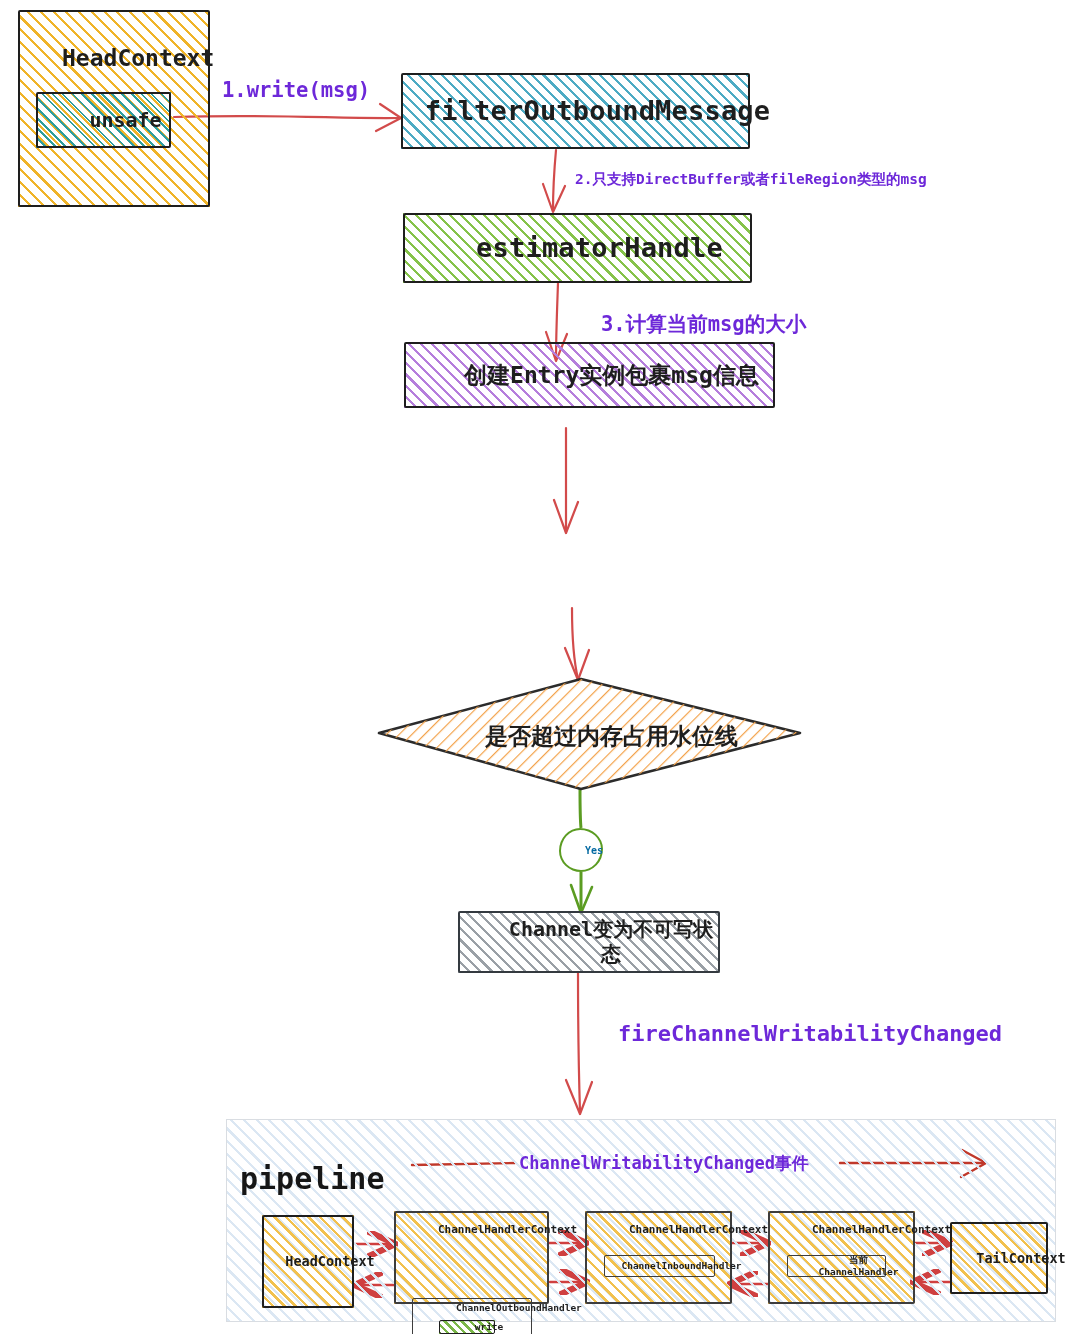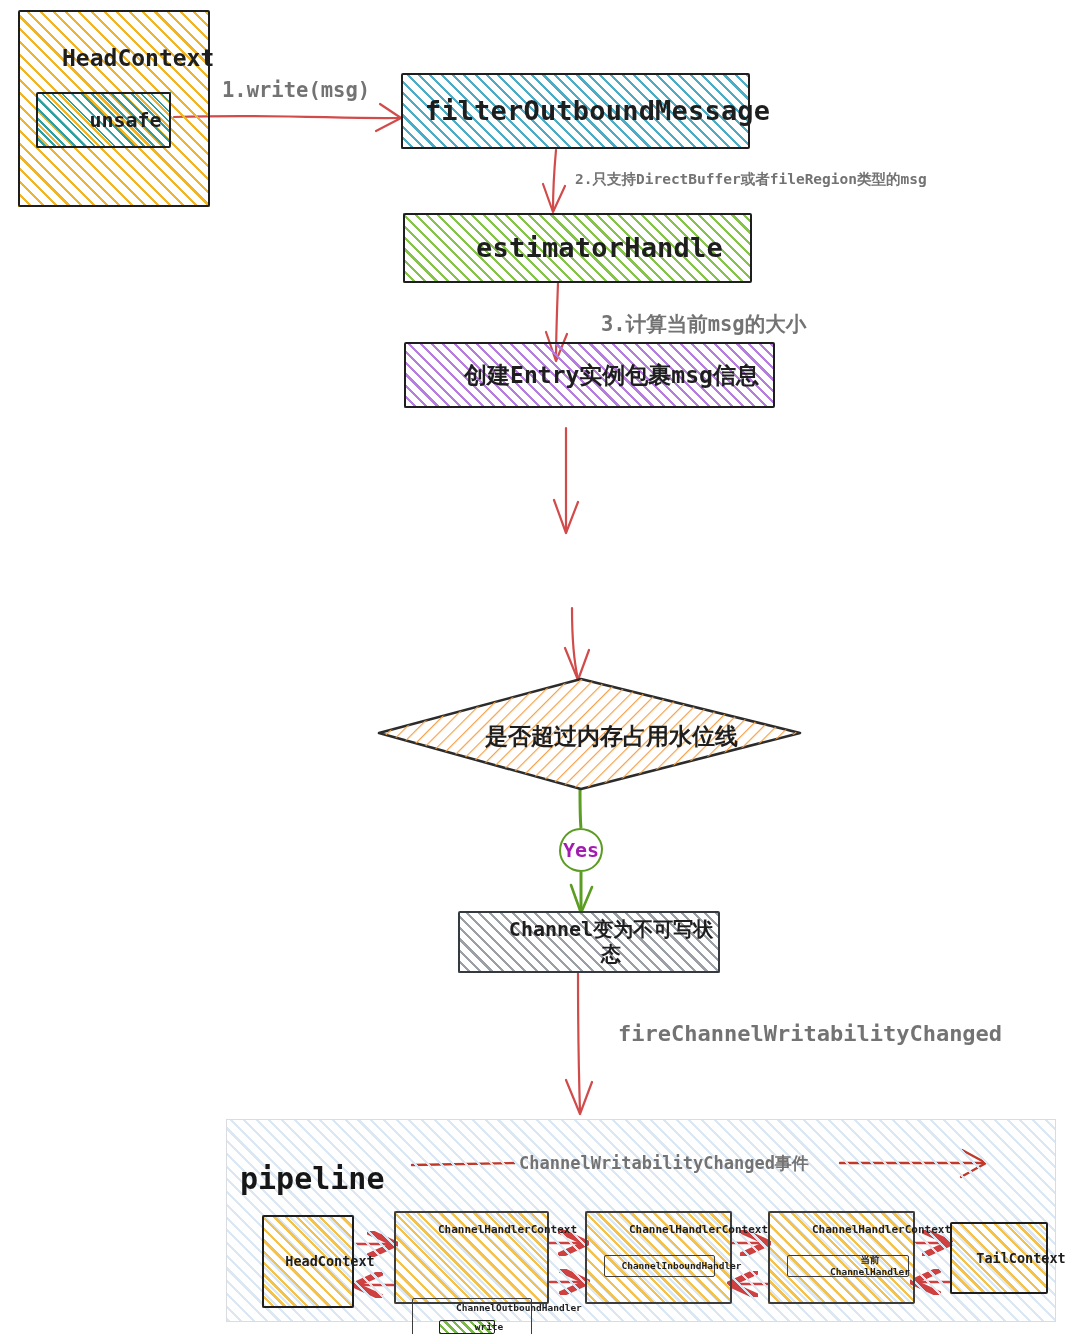--- a/index.html
+++ b/index.html
@@ -31,28 +31,28 @@
   .h-pipe{background:repeating-linear-gradient(45deg,#dbe7f3 0 2.2px,transparent 2.2px 9px);}
   .h-writegreen{background:repeating-linear-gradient(45deg,#7ab648 0 2.2px,transparent 2.2px 6px);}
 
   .t-big{font-size:27px;font-weight:700;letter-spacing:.2px;}
   .t-mid{font-size:23px;font-weight:700;}
   .t-ctx{font-size:20px;font-weight:700;}
   .t-small{font-size:13.5px;font-weight:700;}
   .t-tiny{font-size:11px;font-weight:700;}
   .t-xtiny{font-size:9.5px;font-weight:700;}
 
-  .annot{position:absolute;color:#737373;font-weight:700;white-space:nowrap;z-index:6;}
+  .annot{position:absolute;color:#6d28d9;font-weight:700;white-space:nowrap;z-index:6;}
   .a-14{font-size:14.5px;}
   .a-20{font-size:20.5px;}
   .a-22{font-size:22px;}
   .a-17{font-size:17px;}
 
   .yes-badge{position:absolute;z-index:7;width:44px;height:44px;display:flex;
-    align-items:center;justify-content:center;color:#a21caf;font-size:20px;font-weight:700;}
+    align-items:center;justify-content:flex-end;color:#0369a1;font-size:10px;font-weight:700;}
   .yes-badge .ring{position:absolute;inset:0;border:2.5px solid #5b9c22;border-radius:48% 52% 50% 50%/52% 48% 52% 48%;}
   .yes-badge span{position:relative;z-index:2;}
 
   .pipeline-box{position:absolute;box-sizing:border-box;border:1.5px solid #d9dde2;}
   .pipe-title{position:absolute;z-index:5;font-size:30px;font-weight:700;color:#161616;}
 </style>
 </head>
 <body>
 
 <div class="canvas">
@@ -222,21 +222,21 @@
     <div class="node" style="left:19px;top:44px;width:111px;height:22px;">
       <div class="bd soft" style="border-width:1.6px;"></div>
       <div class="lbl t-xtiny">ChannelInboundHandler</div>
     </div>
   </div>
 
   <div class="node" style="left:768px;top:1211px;width:147px;height:93px;">
     <div class="hatch h-amber2"></div>
     <div class="bd soft" style="border-width:2px;"></div>
     <div class="lbl t-tiny" style="position:absolute;left:0;right:0;top:12px;">ChannelHandlerContext</div>
-    <div class="node" style="left:19px;top:44px;width:122px;height:22px;">
+    <div class="node" style="left:19px;top:44px;width:99px;height:22px;">
       <div class="bd soft" style="border-width:1.6px;"></div>
       <div class="lbl t-xtiny">当前ChannelHandler</div>
     </div>
   </div>
 
   <div class="node" style="left:950px;top:1222px;width:98px;height:72px;">
     <div class="hatch h-amber2"></div>
     <div class="bd" style="border-width:2px;"></div>
     <div class="lbl t-small">TailContext</div>
   </div>

